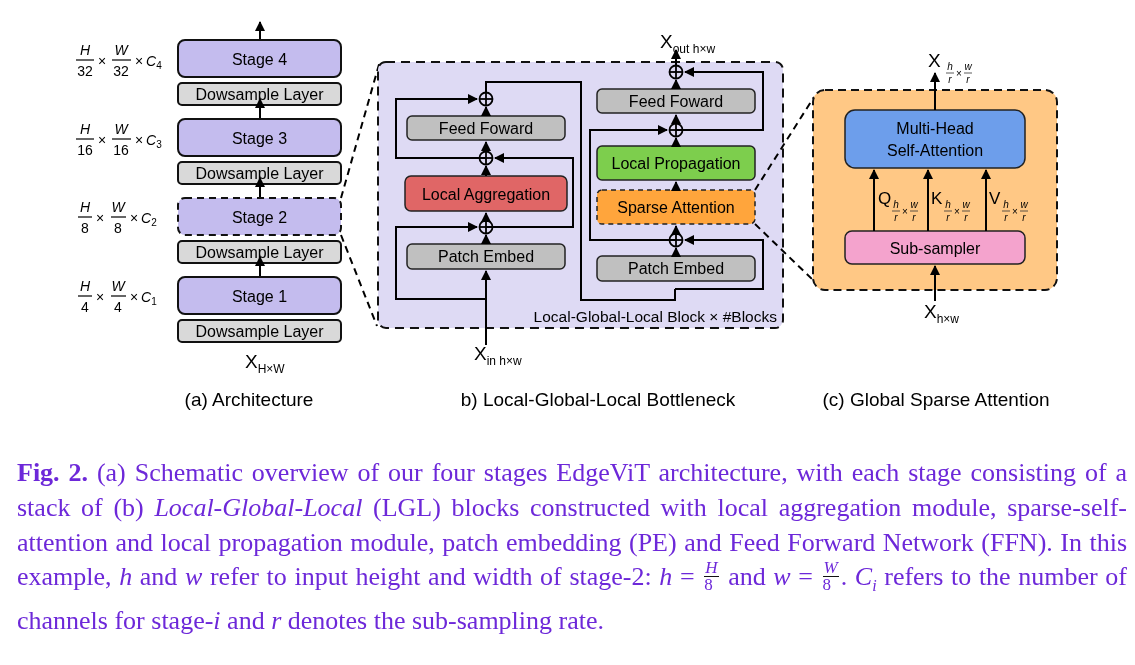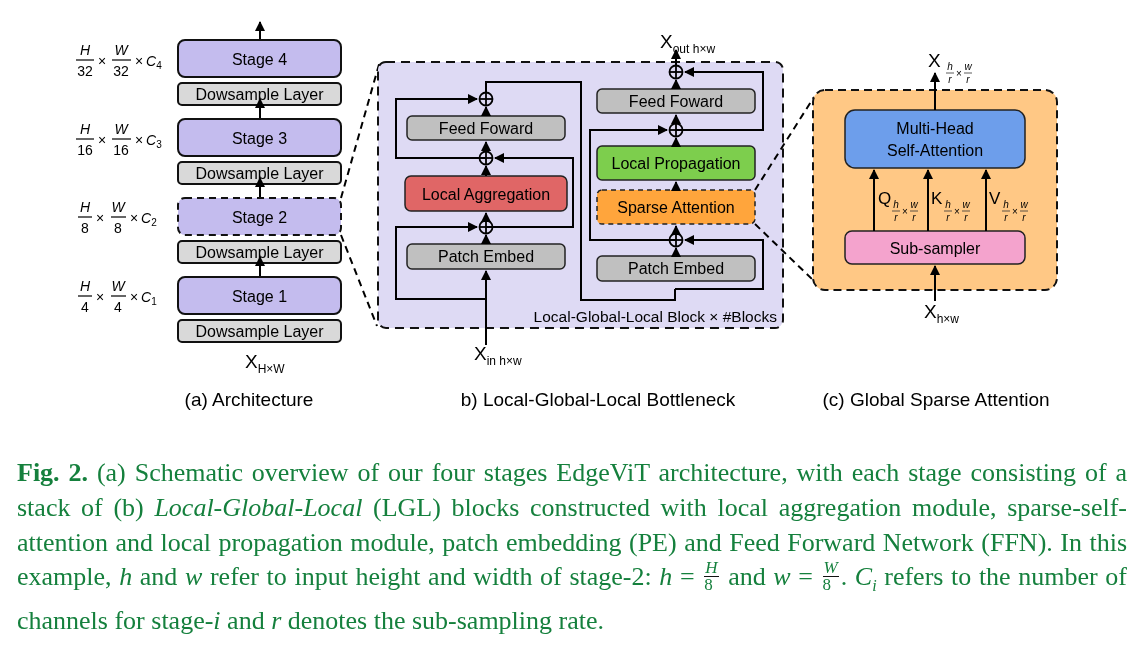--- a/index.html
+++ b/index.html
@@ -2,21 +2,21 @@
 <html><head>
 <meta charset="utf-8">
 <style>
   html, body { margin:0; padding:0; background:#ffffff; }
   body { width:1135px; height:665px; position:relative; overflow:hidden; font-family:"Liberation Sans", sans-serif; }
   #figure { position:absolute; left:0; top:0; width:1135px; height:440px; }
   svg text { font-family:"Liberation Sans", sans-serif; }
   .caption {
     position:absolute; left:17px; top:456px; width:1110px;
     font-family:"Liberation Serif", serif; font-size:26px; line-height:34.8px;
-    color:#15803d; text-align:justify; text-align-last:left;
+    color:#6d28d9; text-align:justify; text-align-last:left;
   }
   .caption b { font-weight:bold; }
   .caption i { font-style:italic; }
   .frac { display:inline-block; vertical-align:middle; text-align:center; font-size:17px; line-height:16px; margin:0 2px; position:relative; top:-3px; }
   .frac .num { display:block; border-bottom:1px solid #111; padding:0 1px; font-style:italic; }
   .frac .den { display:block; }
 </style>
 </head>
 <body>
 

